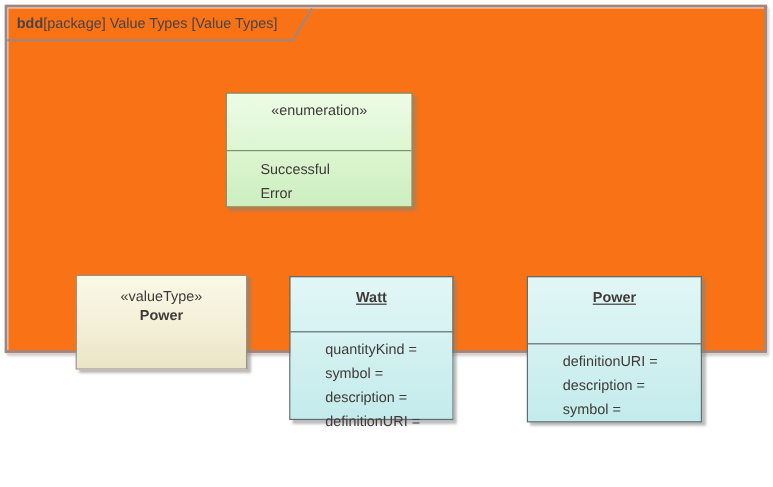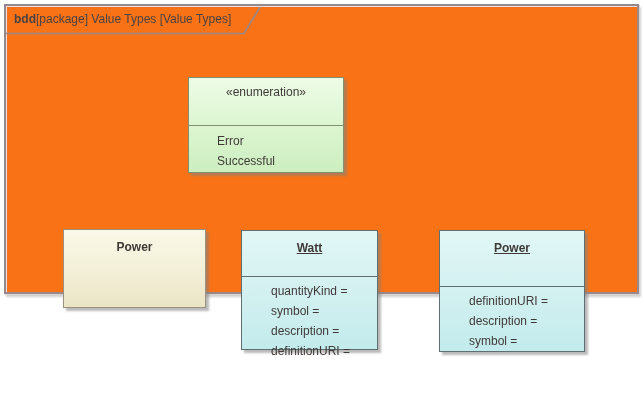--- a/index.html
+++ b/index.html
@@ -108,27 +108,28 @@
       <div class="tab-text">
         <b>bdd</b><span>[package] Value Types [Value Types]</span>
       </div>
     </div>
 
     <div class="ebox box-enum">
       <div class="head">
         <div class="stereotype">«enumeration»</div>
       </div>
       <div class="compartment">
+        <div class="attr-line">Successful</div>
         <div class="attr-line">Error</div>
-        <div class="attr-line">Successful</div>
       </div>
     </div>
 
     <div class="ebox box-valuetype">
       <div class="head">
+        <div class="stereotype">«valueType»</div>
         <div class="ename">Power</div>
       </div>
     </div>
 
     <div class="ebox box-cyan box-watt">
       <div class="head">
         <div class="ename underlined">Watt</div>
       </div>
       <div class="compartment">
         <div class="attr-line">quantityKind =</div>

